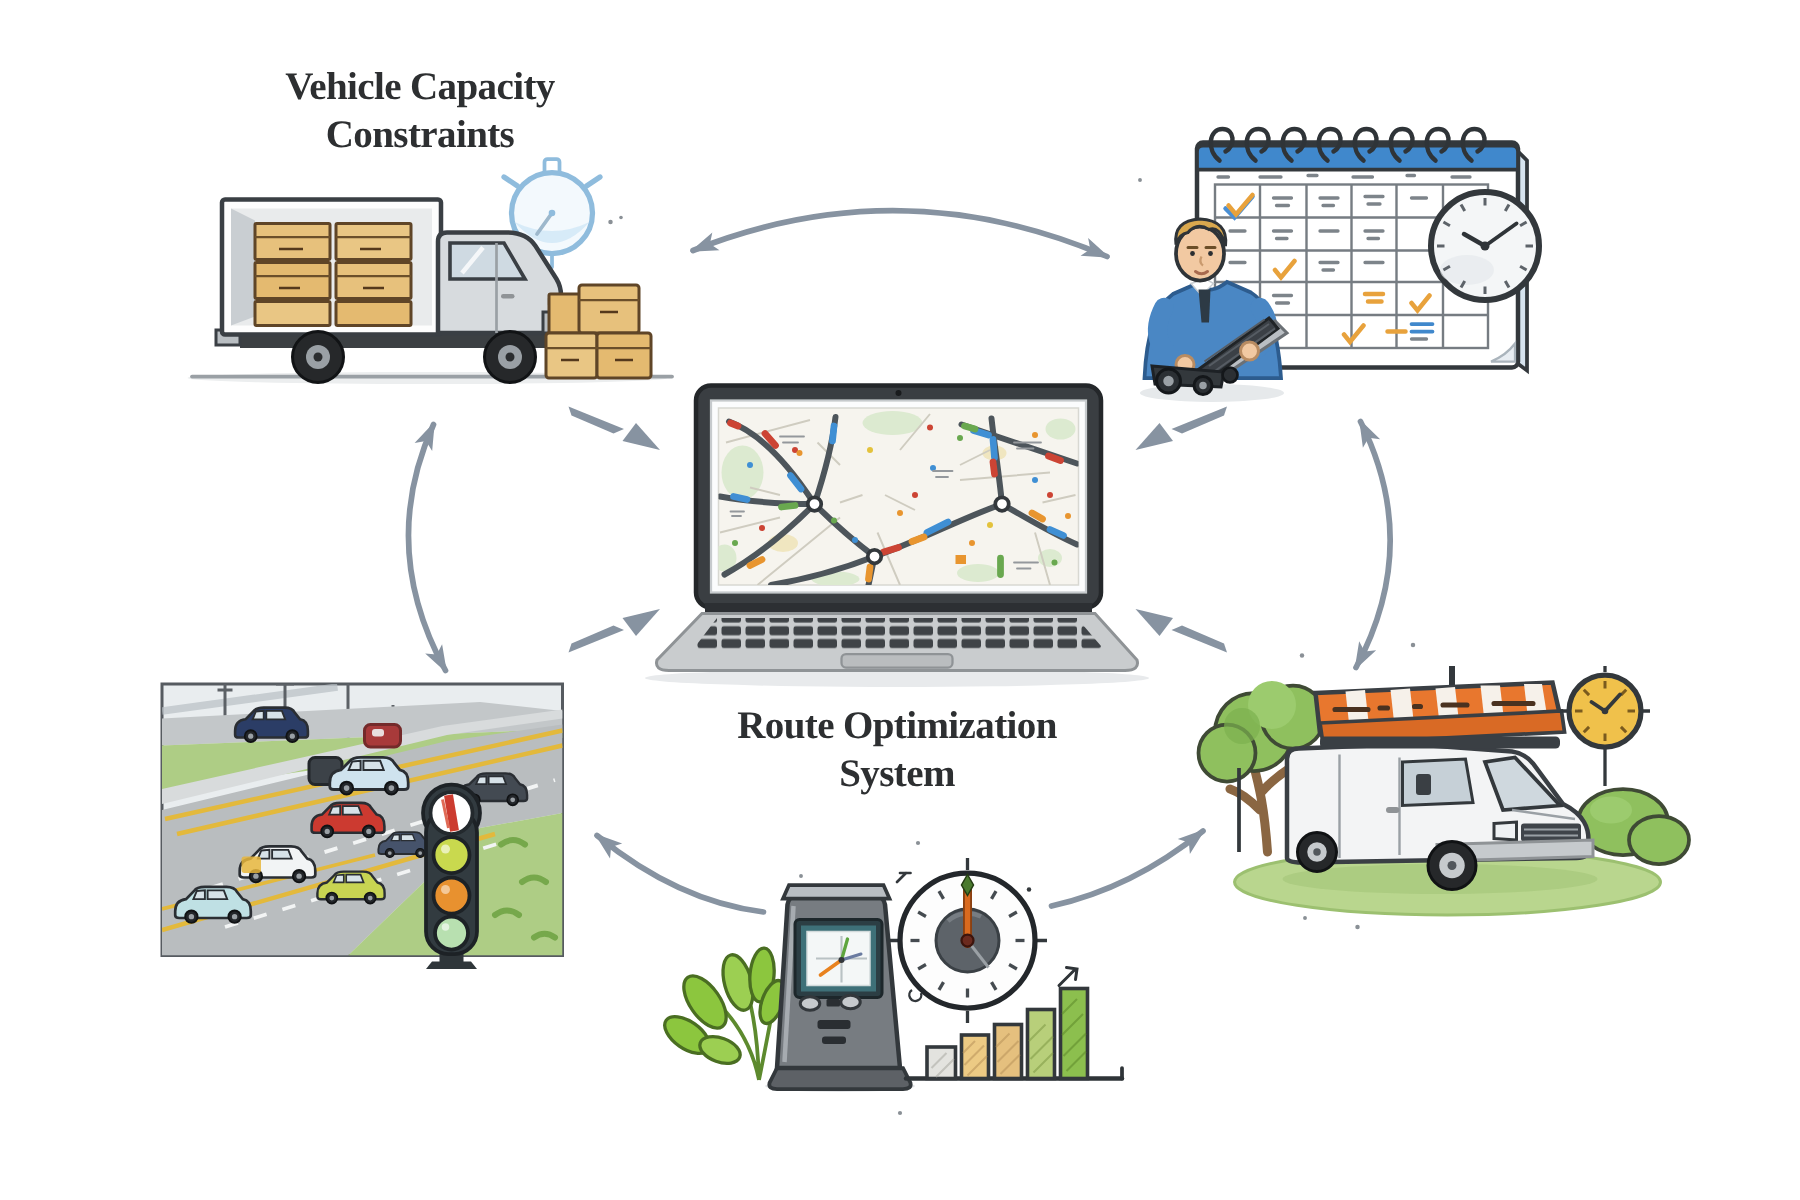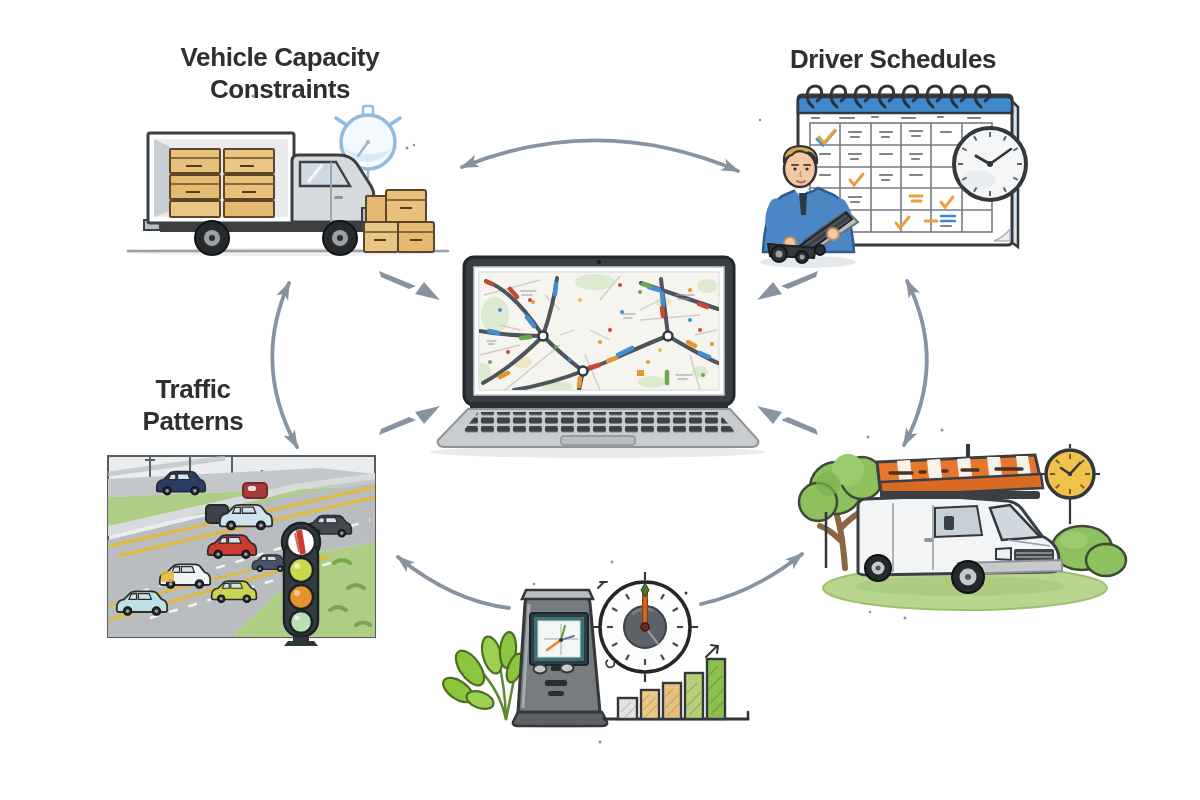--- a/index.html
+++ b/index.html
@@ -2,21 +2,21 @@
 <html style="--background: #ffffff; --label-text: #2d2f31; --arrow: #8793a1; --calendar-blue: #4088cc; --check-orange: #e8a23c; --awning-orange: #e8772e; --clock-yellow: #f0c14b; --traffic-light-orange: #e8912f; --leaf-green: #8cc63e; --bar-green: #8cbf4e; --cargo-box-tan: #e7c17c;"><head>
 <meta charset="utf-8">
 <style>
   :root{
     --background:#ffffff;
     --label-text:#2d2f31;
     --arrow:#8793a1;
   }
   html,body{margin:0;padding:0;}
   body{background:var(--background); font-family:"Liberation Sans",sans-serif;}
-  .canvas{position:relative;width:1200px;height:760px;background:var(--background);overflow:hidden;}
+  .canvas{position:relative;width:1200px;height:760px;background:var(--background);overflow:hidden;font-family:Liberation Serif, serif;}
   .scene{position:absolute;left:0;top:0;width:1200px;height:800px;}
   .node-label{
     position:absolute;
     transform:translateX(-50%);
     text-align:center;
     font-weight:bold;
     font-size:26px;
     letter-spacing:-0.4px;
     line-height:1.22;
     color:var(--label-text);
@@ -515,16 +515,15 @@
     <circle cx="870" cy="612" r="1.3"></circle>
         <circle cx="612" cy="562" r="1.4"></circle>
         <circle cx="600" cy="742" r="1.4"></circle>
     <circle cx="534" cy="584" r="1.3"></circle>
         <circle cx="760" cy="120" r="1.3"></circle>
   </g>
 </svg>
 
 <div class="node-label" style="left:280px; top:42px;">Vehicle Capacity
 Constraints</div>
-<div class="node-label" style="left:893px; top:44px;">Driver Schedules</div>
-<div class="node-label" style="left:193px; top:374px;">Traffic
-Patterns</div>
+<div class="node-label" style="left:598px; top:468px;">Route Optimization
+System</div>
 
 </div>
 </body></html>

